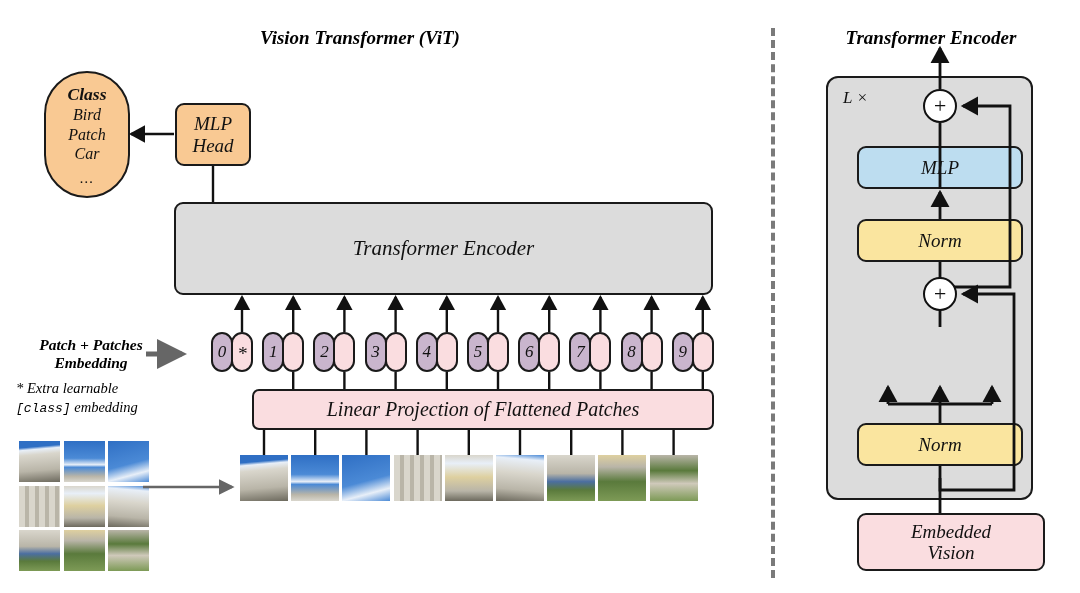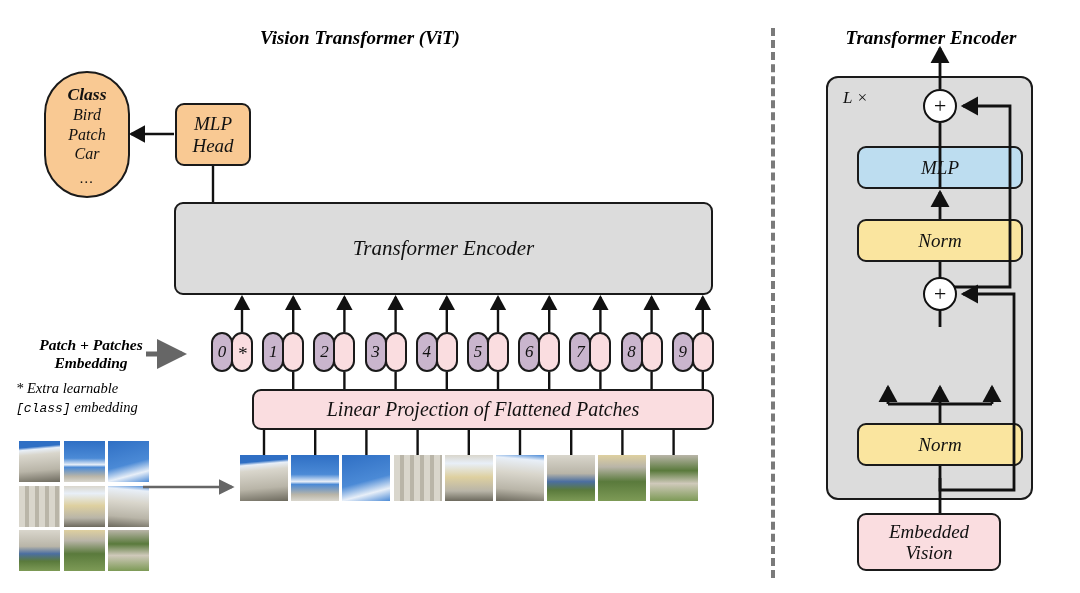--- a/index.html
+++ b/index.html
@@ -59,20 +59,21 @@
     left: 174px; top: 202px; width: 539px; height: 93px;
     background: #dcdcdc;
     font-size: 21px;
   }
 
   
   #linproj {
     left: 252px; top: 389px; width: 462px; height: 41px;
     background: #fadde0;
     font-size: 20px;
+    border-radius: 7px;
   }
 
   
   #pp-label {
     left: 6px; top: 336px; width: 170px;
     font-weight: bold; font-size: 15.5px; line-height: 1.16;
     text-align: center;
   }
   #extra-label {
     left: 16px; top: 379px; width: 168px;
@@ -119,21 +120,21 @@
     border: 2.2px solid #1a1a1a; border-radius: 9px;
     display: flex; align-items: center; justify-content: center;
     flex-direction: column; text-align: center;
     font-size: 19px; color: #111; line-height: 1.12;
   }
   #enc-mlp  { left: 857px; top: 146px; width: 166px; height: 43px; background: #bdddf0; }
   #enc-norm2{ left: 857px; top: 219px; width: 166px; height: 43px; background: #fae59f; }
   #enc-mha  { left: 857px; top: 327px; width: 166px; height: 57px; background: #c6e5ad; }
   #enc-norm1{ left: 857px; top: 423px; width: 166px; height: 43px; background: #fae59f; }
   #emb-patches {
-    left: 857px; top: 513px; width: 144px; height: 58px;
+    left: 857px; top: 513px; width: 188px; height: 58px;
     background: #fadde0; border: 2.2px solid #1a1a1a; border-radius: 9px;
     display:flex; align-items:center; justify-content:center; flex-direction: column;
     font-size: 19px; line-height: 1.12; color:#111;
   }
   .plus-circle {
     position: absolute; width: 34px; height: 34px;
     border: 2.4px solid #111; border-radius: 50%;
     background: #fff;
     display: flex; align-items: center; justify-content: center;
     font-size: 22px; color: #111; line-height: 1;

